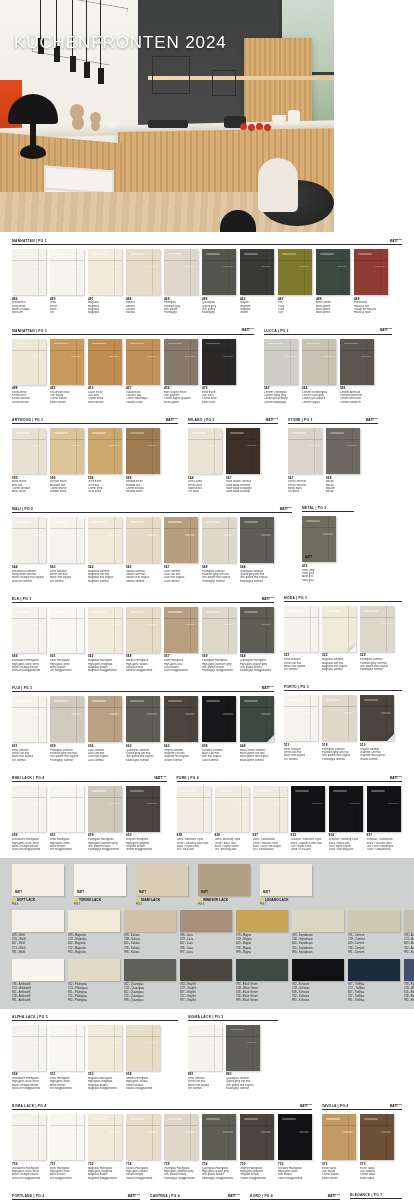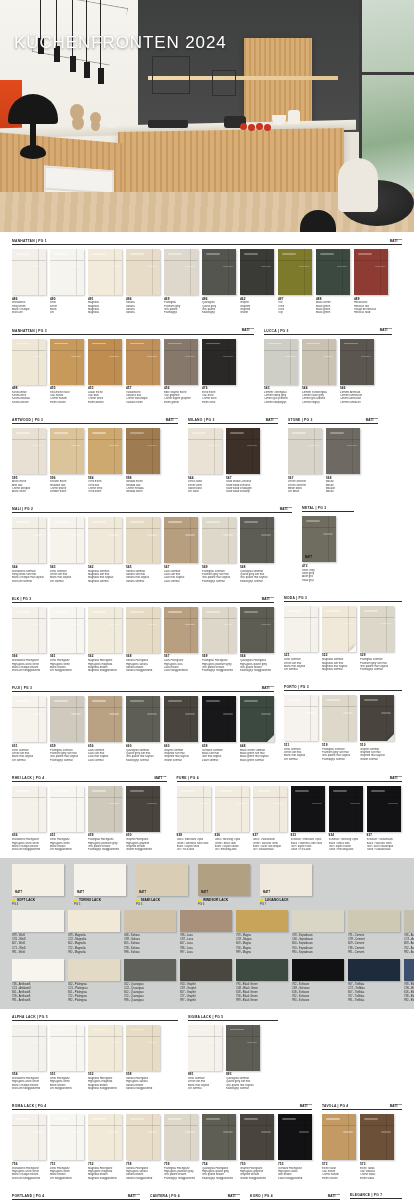--- a/index.html
+++ b/index.html
@@ -9,21 +9,21 @@
     background:#ffffff;
     font-family:"Liberation Sans", sans-serif;
     color:#1a1a1a;
     -webkit-font-smoothing:antialiased;
   }
   .page{width:414px;position:relative;overflow:hidden;}
 
   
   .hero{
     position:relative;
-    width:414px;
+    width:334px;
     height:232px;
     overflow:hidden;
     background:#3a3a38;
   }
   .hero .sky{
     position:absolute;inset:0;
     background:
       linear-gradient(180deg,#f4f1ec 0%,#efece6 28%,#e8e4dc 30%,#e8e4dc 100%);
   }
   .hero .wall-dark{

